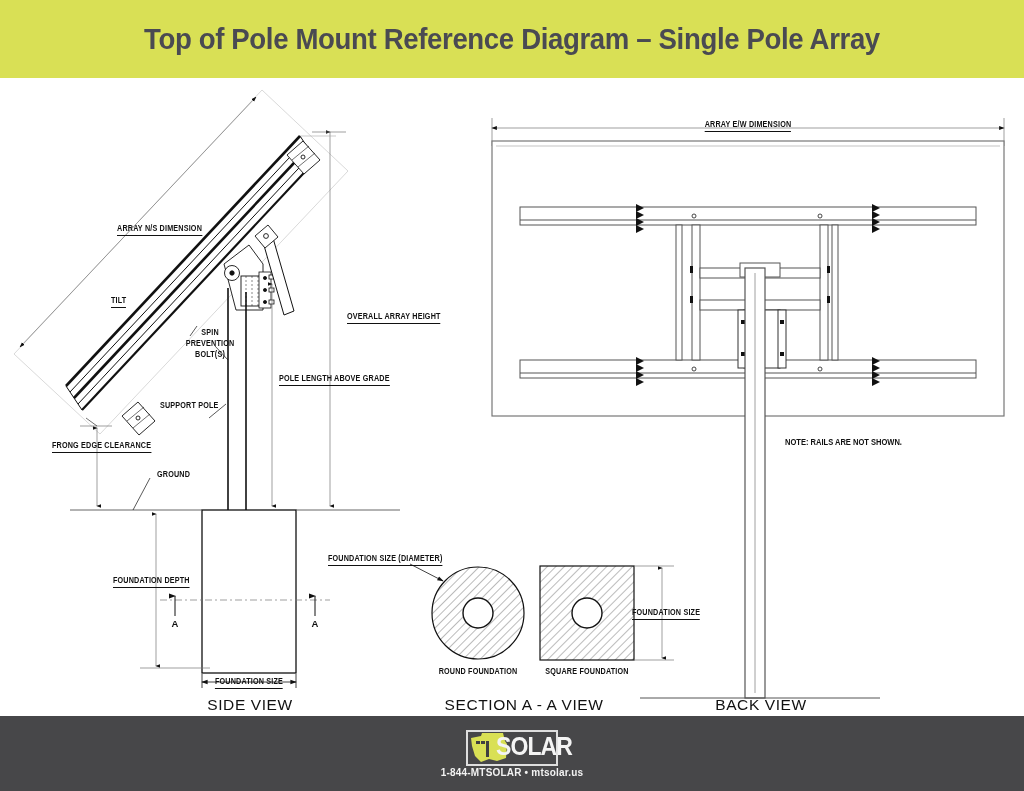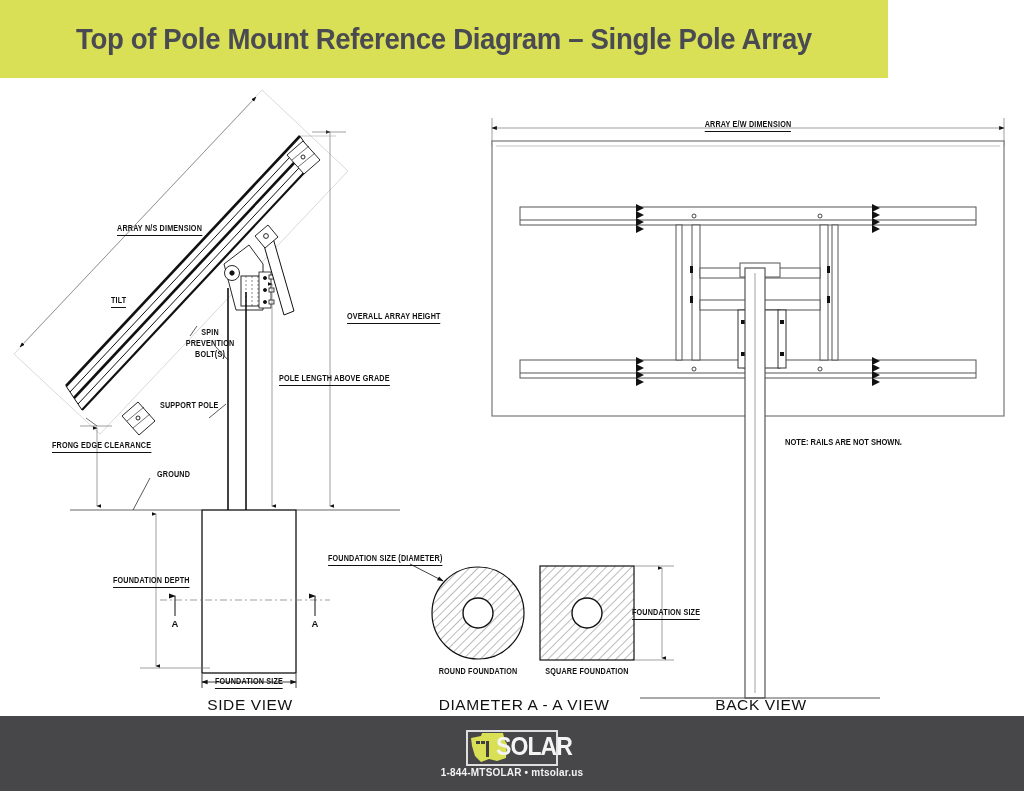--- a/index.html
+++ b/index.html
@@ -7,21 +7,21 @@
     width:1024px;height:791px;
     background:#ffffff;
     font-family:"Liberation Sans", sans-serif;
     overflow:hidden;
     position:relative;
   }
   .page{position:absolute;inset:0;width:1024px;height:791px;background:#fff;}
 
   
   .header{
-    position:absolute;left:0;top:0;width:888px;height:78px;
+    position:absolute;left:0;top:0;width:1024px;height:78px;
     background:#d9e055;
     display:flex;align-items:center;justify-content:center;
   }
   .header-title{
     font-family:"Liberation Sans", sans-serif;
     font-weight:bold;
     font-size:30px;
     letter-spacing:-0.4px;
     color:#4a4a52;
     transform:scaleX(0.92);
@@ -403,21 +403,21 @@
 
     <div class="amark" style="left:175px;top:540px;">A</div>
     <div class="amark" style="left:315px;top:540px;">A</div>
 
     <div class="viewlbl" style="left:250px;top:618px;">SIDE VIEW</div>
 
     <div class="lbl ul" style="left:328px;top:476px;">FOUNDATION SIZE (DIAMETER)</div>
     <div class="lbl ctr" style="left:478px;top:589px;">ROUND FOUNDATION</div>
     <div class="lbl ctr" style="left:587px;top:589px;">SQUARE FOUNDATION</div>
     <div class="lbl ul" style="left:632px;top:530px;">FOUNDATION SIZE</div>
-    <div class="viewlbl" style="left:524px;top:618px;">DIAMETER A - A VIEW</div>
+    <div class="viewlbl" style="left:524px;top:618px;">SECTION A - A VIEW</div>
 
     <div class="lbl ul ctr" style="left:748px;top:42px;">ARRAY E/W DIMENSION</div>
     <div class="note" style="left:785px;top:359px;">NOTE: RAILS ARE NOT SHOWN.</div>
     <div class="viewlbl" style="left:761px;top:618px;text-align:right;">BACK VIEW</div>
 
   </div>
 
   <div class="footer">
     <div class="logo-wrap">
       <div class="logo-frame"></div>

